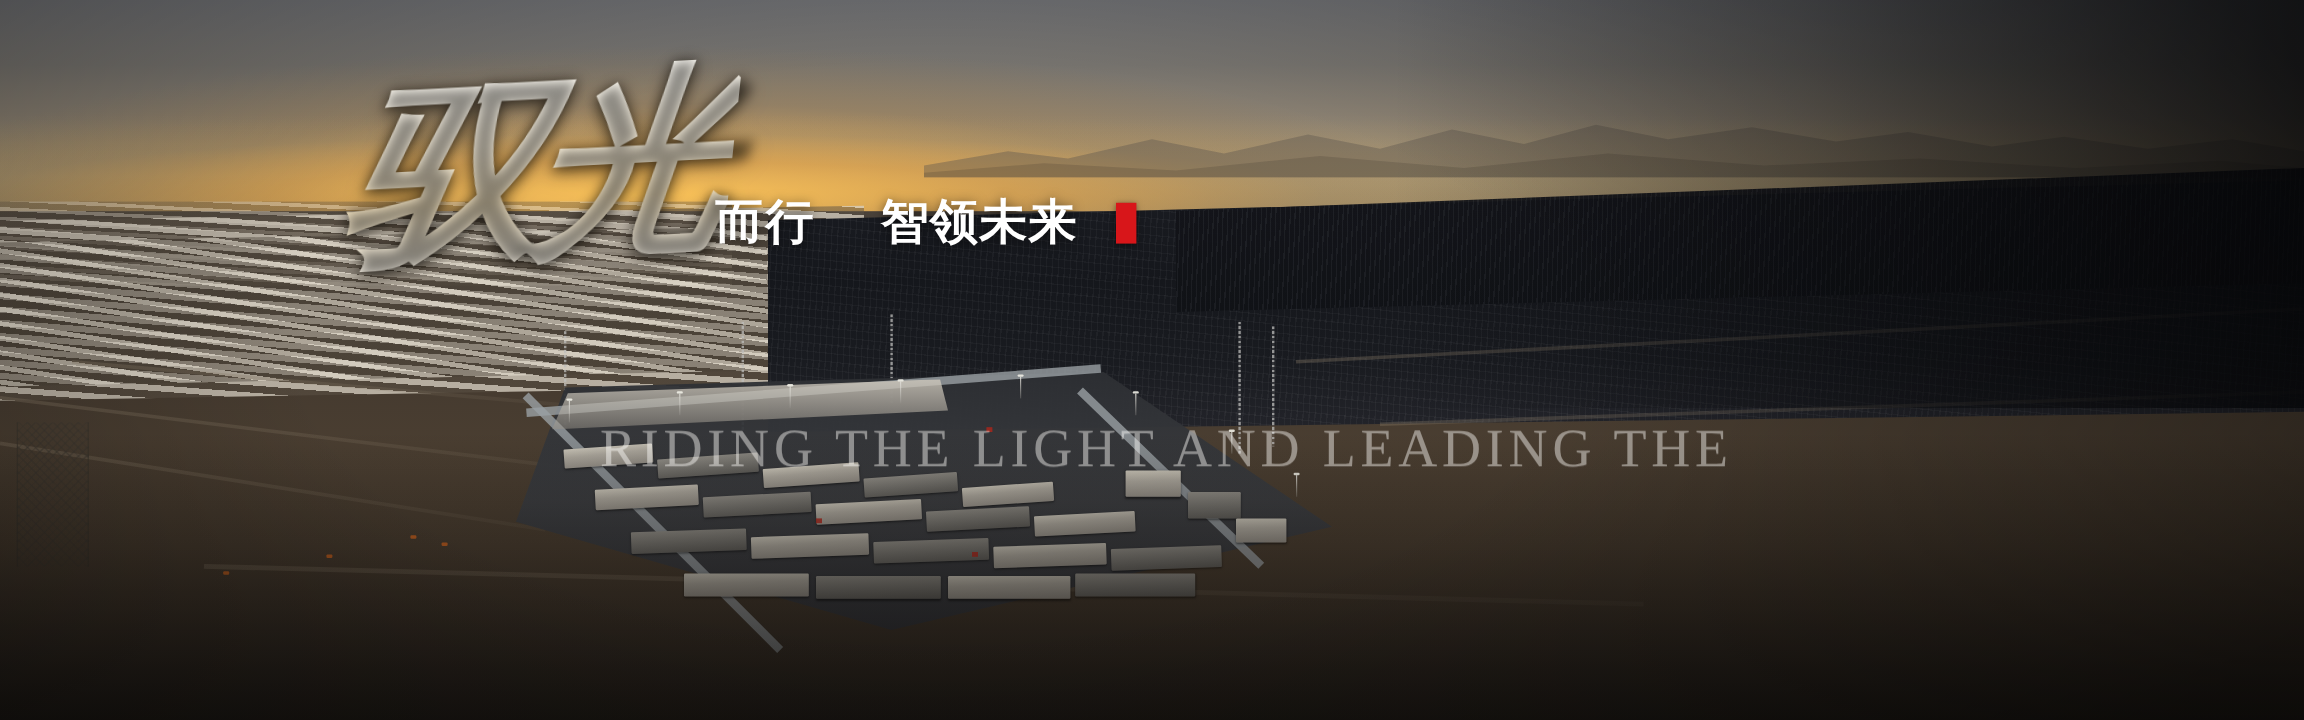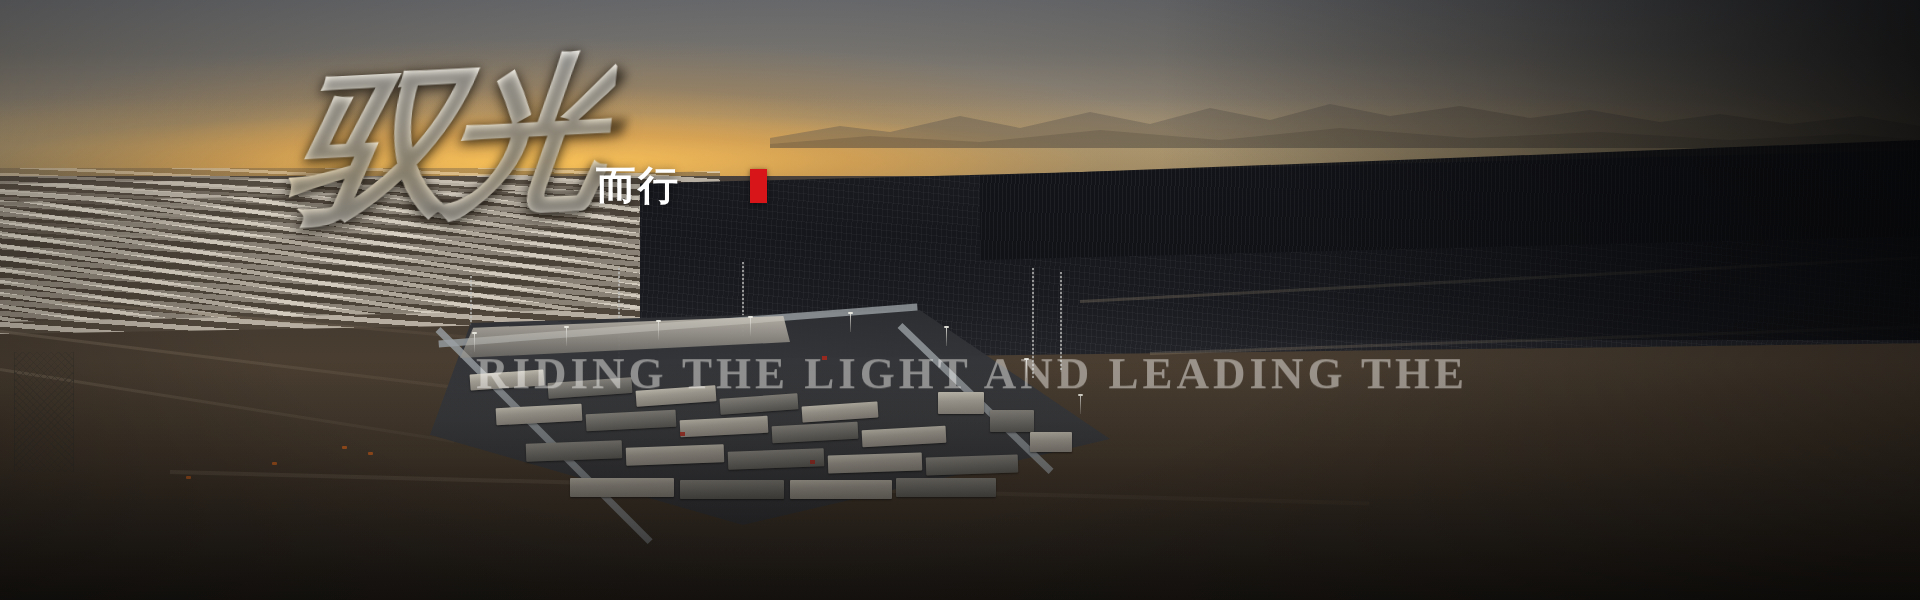--- a/index.html
+++ b/index.html
@@ -170,21 +170,21 @@
     -webkit-text-fill-color:transparent;
     filter:drop-shadow(0 3px 7px rgba(20,14,6,.5));
     pointer-events:none;
   }
 
   
   .eng-wrap {
     position:absolute; left:0; top:348px; width:1920px;
     text-align:center;
     font-family:"Liberation Serif", serif;
-    font-weight:700;
+    font-weight:400;
     letter-spacing:4px;
     line-height:1.12;
     pointer-events:none;
     padding-left:24px;
   }
   .eng-line {
     display:block;
     font-size:45px;
     color:rgba(232,230,224,.40);
     text-shadow:0 1px 0 rgba(255,255,255,.14), 0 2px 10px rgba(0,0,0,.35);
@@ -318,19 +318,20 @@
   <div class="eng-wrap">
     <span class="eng-line l1">RIDING THE LIGHT AND LEADING THE</span>
   </div>
 
   <div class="calligraphy">驭光</div>
 
   <div class="copy">
     <div class="headline">
       <span class="h-a">而行</span>
       <span class="h-gap"></span>
+      <span class="h-b">智领未来</span>
       <span class="redbox"></span>
     </div>
     <div class="sub">
     </div>
   </div>
 
 </div>
 
 </body></html>

